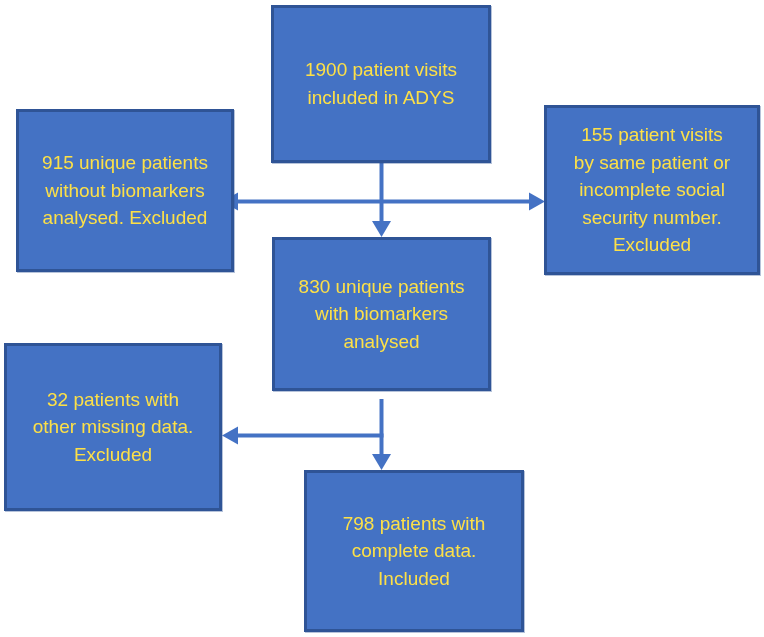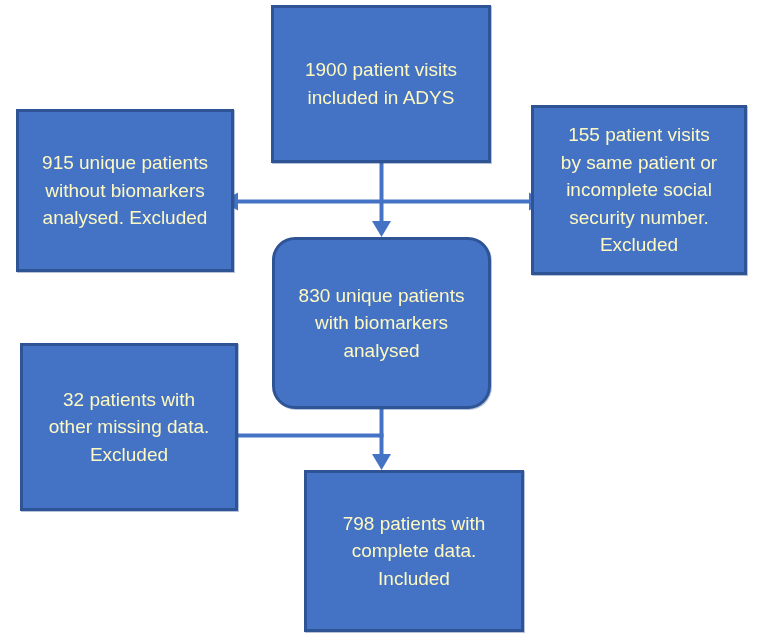--- a/index.html
+++ b/index.html
@@ -29,32 +29,32 @@
     box-sizing: border-box;
     background: #4472C4;
     border: 3px solid #2F5496;
     display: flex;
     align-items: center;
     justify-content: center;
     text-align: center;
     box-shadow: 1px 1px 0 rgba(47,84,150,0.35);
   }
   .node-label {
-    color: #fef9c3;
+    color: #fde047;
     font-size: 19px;
     line-height: 1.45;
     white-space: pre-line;
     padding: 4px 8px;
   }
   
   #node-visits      { left: 271px; top:   5px; width: 220px; height: 158px; }
   #node-no-biomark  { left:   4px; top: 109px; width: 218px; height: 163px; margin-left: 12px; }
-  #node-same-pat    { left: 531px; top: 105px; width: 216px; height: 170px; }
-  #node-biomark     { left: 272px; top: 237px; width: 219px; height: 172px; border-radius: 23px; }
-  #node-missing     { left:   4px; top: 343px; width: 218px; height: 168px; margin-left: 16px; }
+  #node-same-pat    { left: 544px; top: 105px; width: 216px; height: 170px; }
+  #node-biomark     { left: 272px; top: 237px; width: 219px; height: 154px; }
+  #node-missing     { left:   4px; top: 343px; width: 218px; height: 168px; }
   #node-included    { left: 272px; top: 470px; width: 220px; height: 162px; margin-left: 32px; }
 </style>
 </head>
 <body>
 
 <div class="canvas">
 
   <svg class="connectors" viewBox="0 0 764 637" xmlns="http://www.w3.org/2000/svg">
     <g stroke="#4472C4" fill="#4472C4">
 

